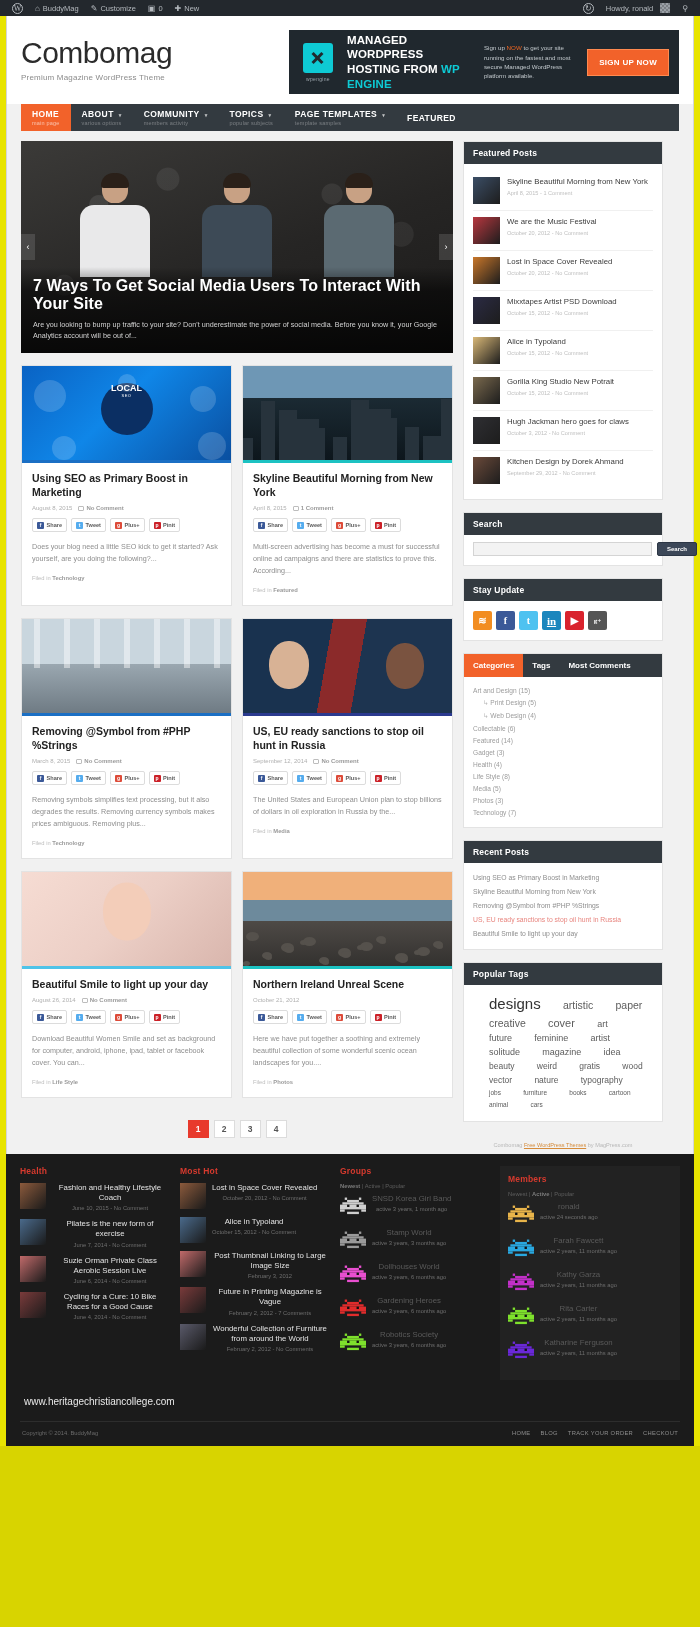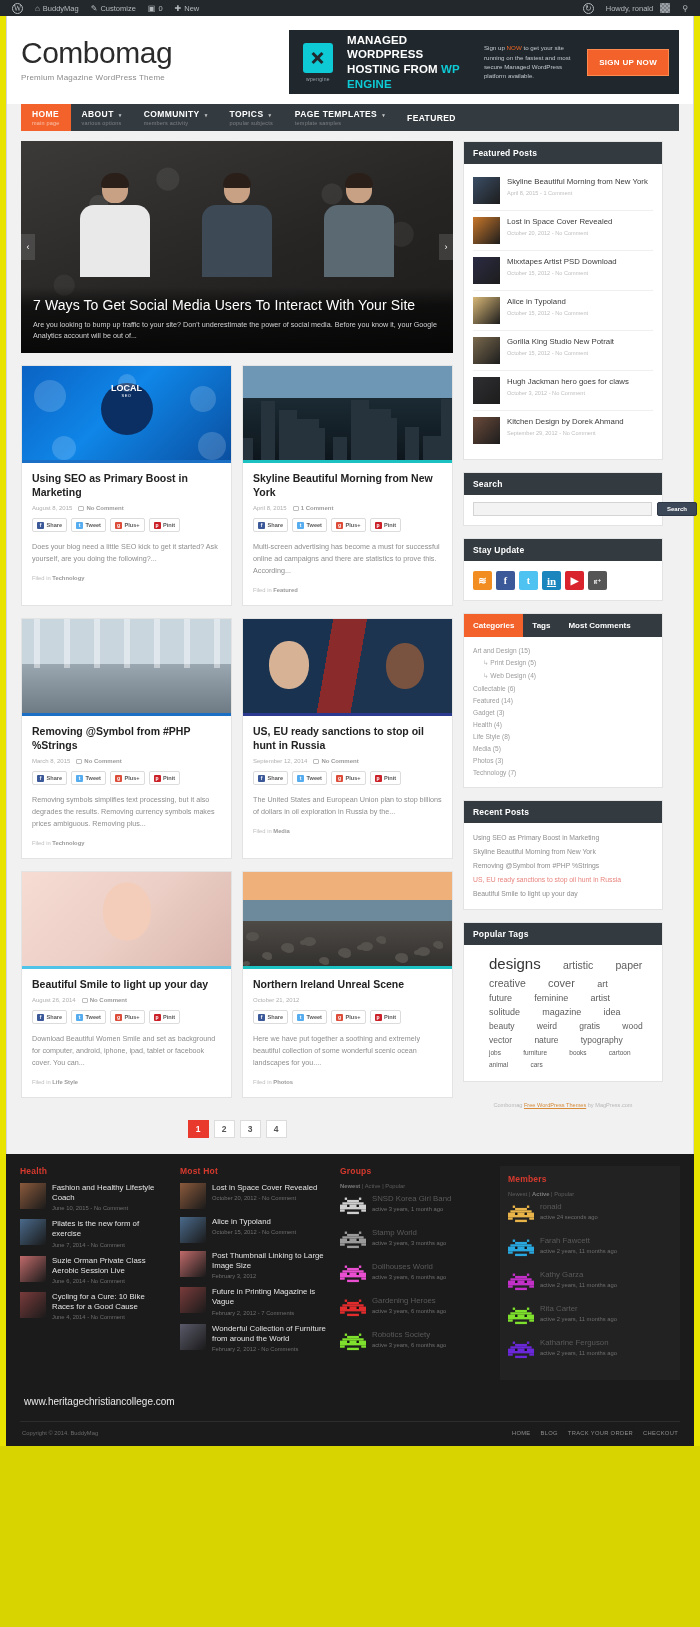--- a/index.html
+++ b/index.html
@@ -104,21 +104,21 @@
   .p-head { width: 26px; height: 28px; border-radius: 46% 46% 44% 44%; background: #c8a184; margin: 0 auto; }
   .p-hair { position: absolute; width: 28px; height: 15px; border-radius: 14px 14px 3px 3px; background: #2a2019; left: 50%; transform: translateX(-50%); top: -2px; }
   .p-body { width: 70px; height: 72px; margin: 2px auto 0; border-radius: 14px 14px 0 0; }
   .b1 { background: #e9e9ea; }
   .b2 { background: #3d4a56; }
   .b3 { background: #5b6a72; }
   .hero-cap {
     position: absolute; left: 0; right: 0; bottom: 0; padding: 10px 12px 12px;
     background: linear-gradient(transparent, rgba(0,0,0,.55) 28%, rgba(0,0,0,.78));
   }
-  .hero-title { color: #fff; font-size: 14px; font-weight: normal; letter-spacing: .1px; }
+  .hero-title { color: #fff; font-size: 16px; font-weight: bold; letter-spacing: .1px; }
   .hero-ex { color: #d2d2d2; font-size: 7.2px; line-height: 1.55; margin-top: 6px; max-width: 408px; }
   .hero-arrow {
     position: absolute; top: 50%; transform: translateY(-50%); width: 14px; height: 26px;
     background: rgba(255,255,255,.13); color: #fff; font-size: 9px;
     display: flex; align-items: center; justify-content: center;
   }
   .hero-arrow.left { left: 0; } .hero-arrow.right { right: 0; }
 
   
   .grid { display: flex; gap: 10px; margin-top: 12px; }
@@ -213,21 +213,21 @@
   .credit a { color: #d58b3a; }
 
   
   .footer { background: #1b1b1b; padding: 12px 14px 0; margin: 0 6px; }
   .f-cols { display: flex; gap: 12px; }
   .f-col { flex: 1; }
   .f-col.members { flex: 0 0 180px; background: #222; padding: 8px; }
   .f-title { color: #d63a2e; font-size: 8.5px; font-weight: bold; margin-bottom: 7px; letter-spacing: .2px; }
   .f-filter { font-size: 5.8px; color: #5e5e5e; margin-bottom: 5px; }
   .f-filter b { color: #7b7b7b; }
-  .f-item { display: flex; gap: 6px; margin-bottom: 8px; }
+  .f-item { display: flex; gap: 6px; margin-bottom: 8px; text-align: center; }
   .f-thumb { width: 26px; height: 26px; flex: 0 0 26px; }
   .f-name { font-size: 7.8px; color: #e3e3e3; line-height: 1.3; }
   .f-meta { font-size: 5.8px; color: #6e6e6e; margin-top: 2px; }
   .f-name.dim { color: #5a5a5a; }
   .invader { width: 26px; height: 26px; flex: 0 0 26px; position: relative; }
   .watermark { font-size: 10px; color: #e9e9e9; padding: 16px 0 14px 4px; font-family: "Liberation Sans", sans-serif; }
   .f-bottom { border-top: 1px solid #2d2d2d; display: flex; align-items: center; padding: 8px 2px 10px; }
   .f-copy { font-size: 5.8px; color: #6a6a6a; }
   .f-links { margin-left: auto; display: flex; gap: 10px; }
   .f-links span { font-size: 5.8px; color: #8d8d8d; letter-spacing: .3px; }
@@ -628,20 +628,27 @@
         <div class="w-head">Featured Posts</div>
         <div class="w-body" id="fp-host">
             <div class="fp-item">
               <div class="fp-thumb" style="background: linear-gradient(135deg, rgb(59, 78, 102), rgb(29, 29, 29));"></div>
               <div>
                 <div class="fp-title">Skyline Beautiful Morning from New York</div>
                 <div class="fp-meta">April 8, 2015 - 1 Comment</div>
               </div>
             </div>
             <div class="fp-item">
+              <div class="fp-thumb" style="background: linear-gradient(135deg, rgb(184, 55, 63), rgb(29, 29, 29));"></div>
+              <div>
+                <div class="fp-title">We are the Music Festival</div>
+                <div class="fp-meta">October 20, 2012 - No Comment</div>
+              </div>
+            </div>
+            <div class="fp-item">
               <div class="fp-thumb" style="background: linear-gradient(135deg, rgb(201, 119, 42), rgb(29, 29, 29));"></div>
               <div>
                 <div class="fp-title">Lost in Space Cover Revealed</div>
                 <div class="fp-meta">October 20, 2012 - No Comment</div>
               </div>
             </div>
             <div class="fp-item">
               <div class="fp-thumb" style="background: linear-gradient(135deg, rgb(43, 43, 68), rgb(29, 29, 29));"></div>
               <div>
                 <div class="fp-title">Mixxtapes Artist PSD Download</div>

